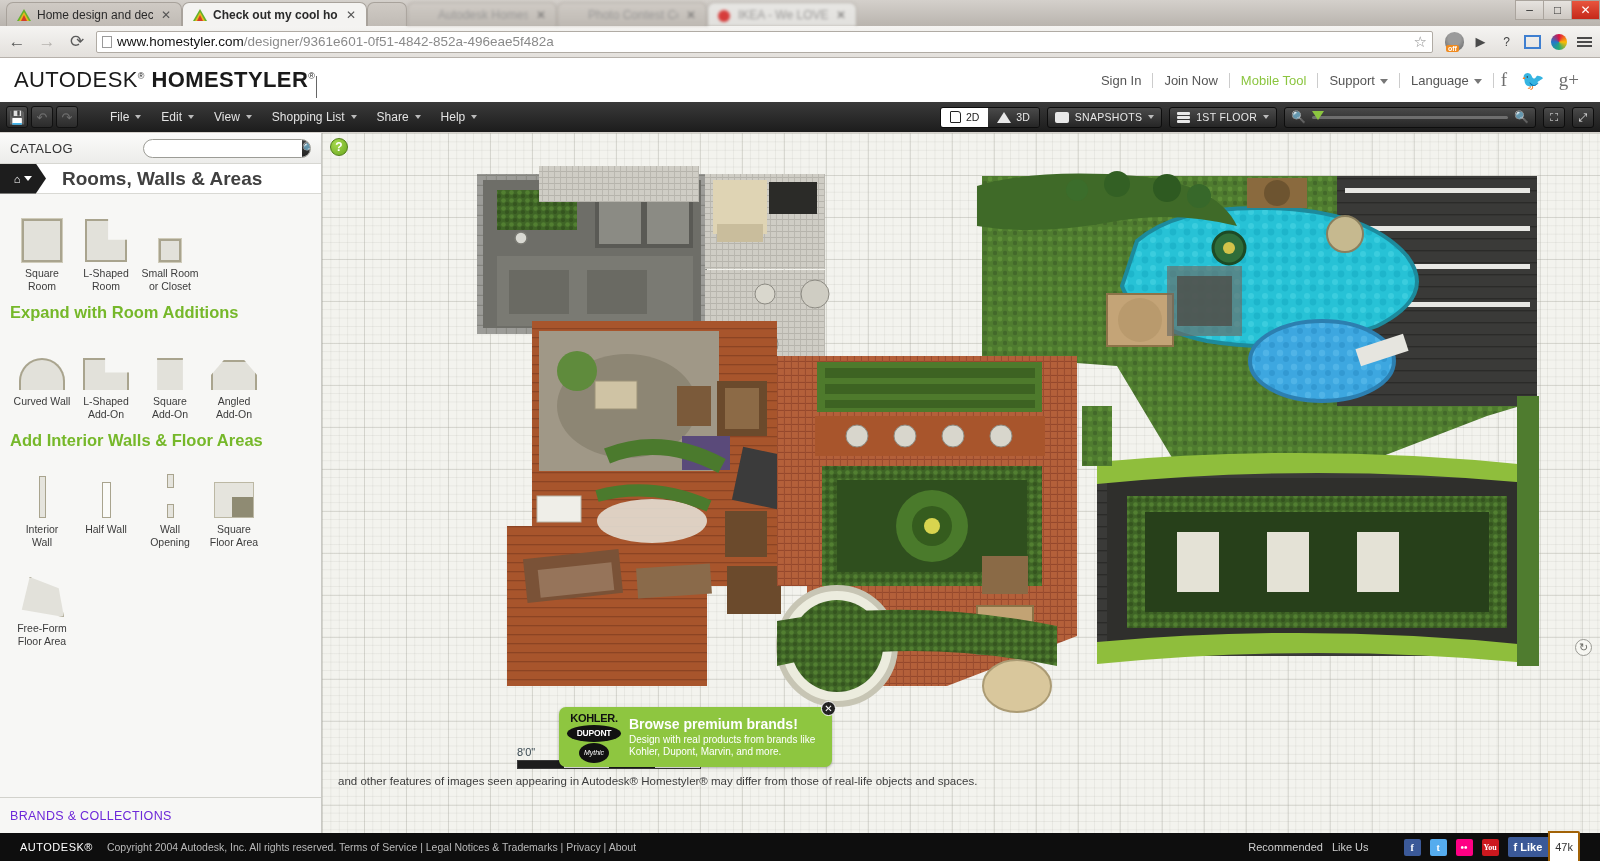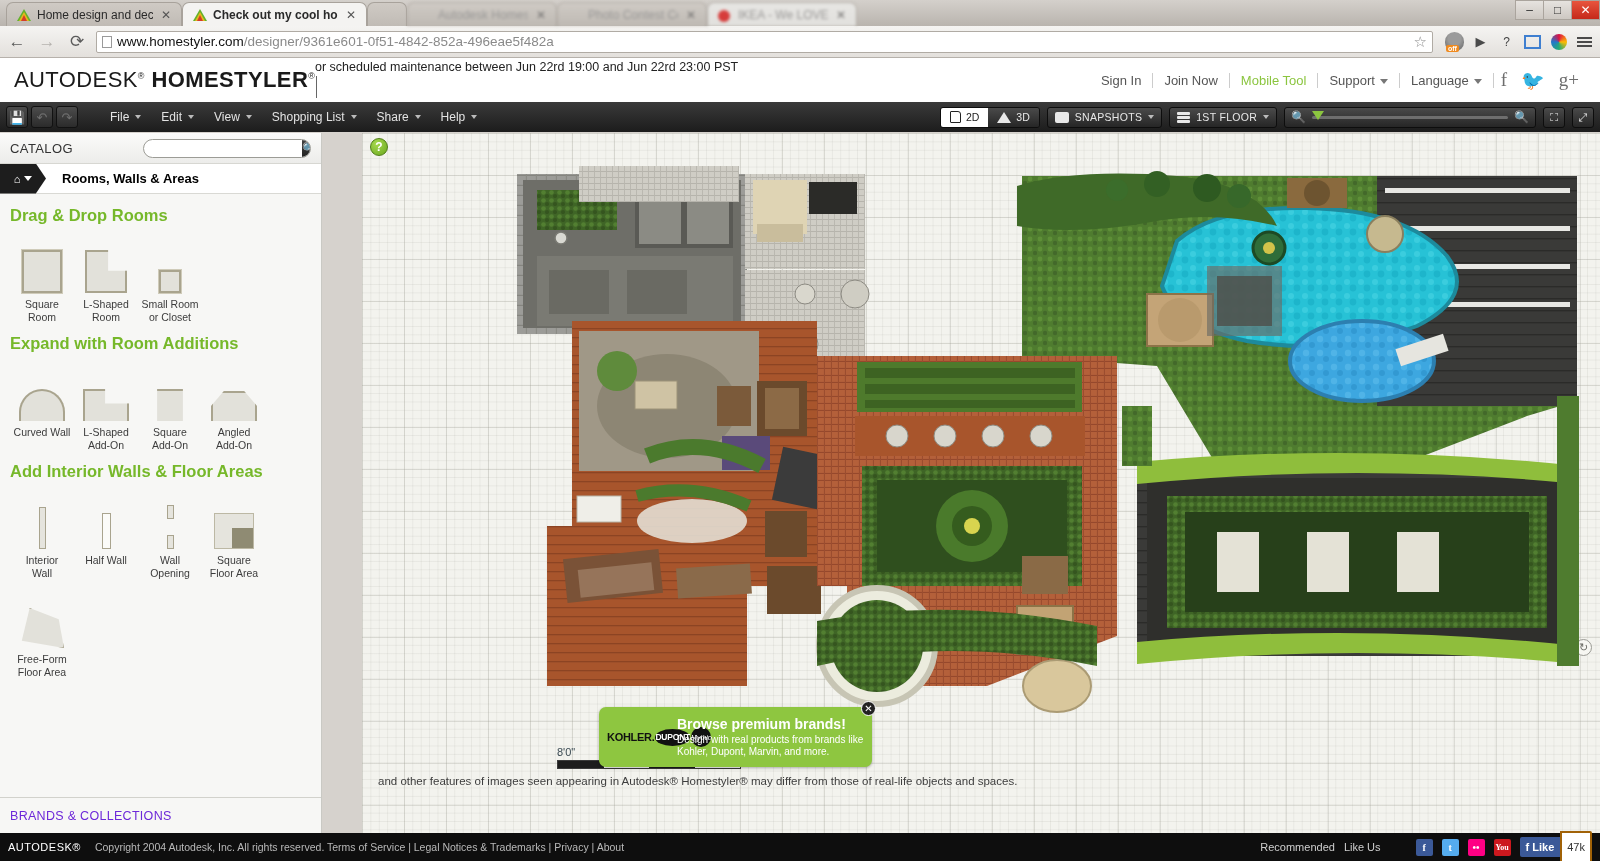--- a/index.html
+++ b/index.html
@@ -87,37 +87,37 @@
   .iclayers i { position:absolute; left:0; width:13px;height:3px;background:currentColor; border-radius:1px; }
   .zoomwrap { display:flex; align-items:center; gap:6px; height:21px; border-radius:3px;
               background:linear-gradient(#4a4a4a,#262626); border:1px solid #0d0d0d; padding:0 6px; }
   .mag { font-size:12px; color:#eee; }
   .ztrack { width:196px; height:3px; background:#6e6e6e; border-radius:2px; position:relative; }
   .zthumb { position:absolute; left:0; top:-5px; width:0;height:0;border-left:6px solid transparent;border-right:6px solid transparent;border-top:9px solid #8bc53f;}
   .ibtn { width:22px;height:21px; border-radius:3px; background:linear-gradient(#4a4a4a,#262626); border:1px solid #0d0d0d;
           display:flex;align-items:center;justify-content:center; color:#e8e8e8; font-size:11px;}
 
   
-  .appbody { position:absolute; left:0; right:0; top:133px; bottom:28px; display:flex;gap:40px; }
+  .appbody { position:absolute; left:0; right:0; top:133px; bottom:28px; display:flex; }
 
   
   .sidebar { width:322px; background:#f7f7f5; border-right:1px solid #c9c9c4; position:relative; }
   .catrow { height:31px; display:flex; align-items:center; background:linear-gradient(#fbfbfa,#ececea);
             border-bottom:1px solid #d7d7d2; padding:0 10px; }
   .catlabel { font-size:13px; color:#333; letter-spacing:.4px; }
   .searchbox { margin-left:auto; display:flex; align-items:center; width:168px; height:19px;
                background:#fff; border:1px solid #9c9c96; border-radius:10px; overflow:hidden;}
   .searchbox input { flex:1; border:none; outline:none; height:17px; font-size:11px; padding:0 8px; background:transparent; }
   .searchbtn { width:36px; height:19px; background:linear-gradient(#434343,#212121); display:flex;align-items:center;justify-content:center;
                color:#fff; font-size:11px; border-radius:0 10px 10px 0; margin-right:-1px;}
   .breadcrumb { height:30px; display:flex; align-items:center; background:#fff; border-bottom:1px solid #d9d9d4; }
   .homechip { width:46px; height:30px; background:#1d1d1d; display:flex; align-items:center; justify-content:center; gap:4px;
               color:#fff; font-size:11px; clip-path:polygon(0 0, 78% 0, 100% 50%, 78% 100%, 0 100%); }
   .homechip .caret { width:0;height:0;border-left:4px solid transparent;border-right:4px solid transparent;border-top:5px solid #fff;}
-  .bcrumbtext { font-size:13px; color:#000000; font-weight:bold; padding-left:16px; }
+  .bcrumbtext { font-size:19px; color:#404040; font-weight:bold; padding-left:16px; }
 
   .panelscroll { position:absolute; top:61px; bottom:36px; left:0; right:0; overflow:hidden; padding:12px 0 0 10px; }
   .secttitle { color:#76b82a; font-size:16.5px; font-weight:bold; margin:10px 0 12px 0; }
   .itemgrid { display:flex; flex-wrap:wrap; }
   .gitem { width:64px; text-align:center; margin-right:0px; }
   .gthumb { height:56px; display:flex; align-items:flex-end; justify-content:center; }
   .gcap { font-size:10.5px; color:#3c3c3c; line-height:13px; margin-top:5px; }
 
   .sh-sq { width:40px;height:43px; background:#e2e1da; border:2px solid #a9a48e; outline:1px solid #cfcbb9; }
   .sh-l  { width:42px;height:43px; background:#e2e1da; border:2px solid #a9a48e;
@@ -170,34 +170,34 @@
   .scalebars { display:flex; margin-top:2px; border:1px solid #3b3b3b; width:184px; height:9px; }
   .scalebars i { flex:1; }
   .scalebars i:nth-child(odd) { background:#1d1d1d; }
   .scalebars i:nth-child(even) { background:#fff; }
   .disclaimer { position:absolute; left:16px; bottom:46px; font-size:11.5px; color:#3d3d3d; width:1100px; }
 
   
   .kohler { position:absolute; left:237px; bottom:66px; width:273px; height:60px;
             background:#8ec640; border-radius:7px; display:flex; align-items:center; gap:8px; padding:0 8px;
             box-shadow:0 1px 3px rgba(0,0,0,.3); z-index:20; }
-  .klogos { width:62px; display:flex; flex-direction:row; align-items:center; gap:1px; }
+  .klogos { width:62px; display:flex; flex-direction:column; align-items:center; gap:1px; }
   .kohler-w { font-size:11px; font-weight:bold; color:#111; letter-spacing:-.3px; }
   .dupont { width:54px;height:17px;border-radius:50%; background:#111; color:#fff; font-size:8.5px; font-weight:bold;
             display:flex;align-items:center;justify-content:center; letter-spacing:-.2px;}
   .mythic { width:30px;height:20px;border-radius:50%; background:#111; color:#fff; font-size:7px; font-style:italic;
             display:flex;align-items:center;justify-content:center;}
   .ktext h4 { color:#fff; font-size:14px; font-weight:bold; margin-bottom:2px; }
   .ktext p { color:#fff; font-size:10px; line-height:12.5px; }
   .kclose { position:absolute; right:-4px; top:-6px; width:15px;height:15px;border-radius:50%;background:#222;color:#fff;
             font-size:10px; display:flex;align-items:center;justify-content:center; border:1.5px solid #fff; }
 
   
   .footer { position:absolute; left:0; right:0; bottom:0; height:28px; background:#0e0e0e;
-            display:flex; align-items:center; padding:0 8px; }
+            display:flex; align-items:center; padding:0 20px; }
   .fbrand { color:#fff; font-size:11px; letter-spacing:.5px; }
   .fcopy { color:#b9b9b9; font-size:10.5px; margin-left:14px; }
   .fcopy a { color:#b9b9b9; text-decoration:none; }
   .fright { margin-left:auto; display:flex; align-items:center; gap:9px; }
   .fright .lbl { color:#cfcfcf; font-size:11px; }
   .sicon { width:17px;height:17px;border-radius:2px; display:flex;align-items:center;justify-content:center;
            font-size:10px; color:#fff; font-weight:bold; font-family:"Liberation Serif",serif;}
   .s-fb { background:#3b5998; } .s-tw { background:#55acee; } .s-fl { background:#ff0084; }
   .s-yt { background:#cc181e; font-size:8px; }
   .likebtn { display:flex; align-items:center; height:20px; }
@@ -283,21 +283,20 @@
           <i></i>
         </div>
     </div>
   </div>
 
   <div class="hsheader">
     <div class="logo">
       <span>AUTODESK</span><sup>®</sup>
       <span class="b">HOMESTYLER</span><sup>®</sup>
     </div>
-    <div class="maint">or scheduled maintenance between Jun 22rd 19:00 and Jun 22rd 23:00 PST</div>
     <div class="maintcaret"></div>
     <div class="hsright">
       <a>Sign In</a>
       <span class="sep"></span>
       <a>Join Now</a>
       <span class="sep"></span>
       <a class="green">Mobile Tool</a>
       <span class="sep"></span>
       <a><span>Support</span><i class="caretdn"></i></a>
       <span class="sep"></span>
@@ -388,21 +387,20 @@
           <div class="searchbtn">🔍</div>
         </div>
       </div>
       <div class="breadcrumb">
         <div class="homechip">⌂<i class="caret"></i></div>
         <span class="bcrumbtext">Rooms, Walls &amp; Areas</span>
       </div>
 
       <div class="panelscroll">
 
-        <div class="secttitle" style="margin-top:0">Drag &amp; Drop Rooms</div>
         <div class="itemgrid">
           <div class="gitem">
             <div class="gthumb">
                 <div class="sh-sq"></div>
               </div>
             <div class="gcap">Square<br>Room</div>
           </div>
           <div class="gitem">
             <div class="gthumb">
                 <div class="sh-l"></div>

